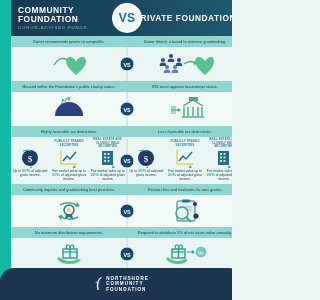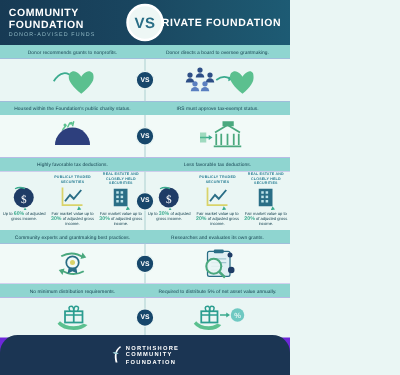--- a/index.html
+++ b/index.html
@@ -2,21 +2,21 @@
 <html><head>
 <meta charset="utf-8">
 <style>
   html,body{margin:0;padding:0;}
   body{
     width:232px;height:300px;overflow:hidden;
     font-family:"Liberation Sans",sans-serif;
     background:#eaf6f4;
     -webkit-font-smoothing:none;
   }
-  .page{position:relative;width:232px;height:300px;overflow:hidden;background:#6d28d9;}
+  .page{position:relative;width:232px;height:300px;overflow:hidden;background:#14b8a6;padding-left:11px;}
 
   
   .header{
     position:relative;height:36px;
     background:linear-gradient(90deg,#173a54 0%,#19455f 45%,#1c5068 70%,#1d5b74 100%);
     display:flex;align-items:center;
   }
   .hd-side{flex:1;padding:0 7px;}
   .hd-left{text-align:left;}
   .hd-right{text-align:right;}

